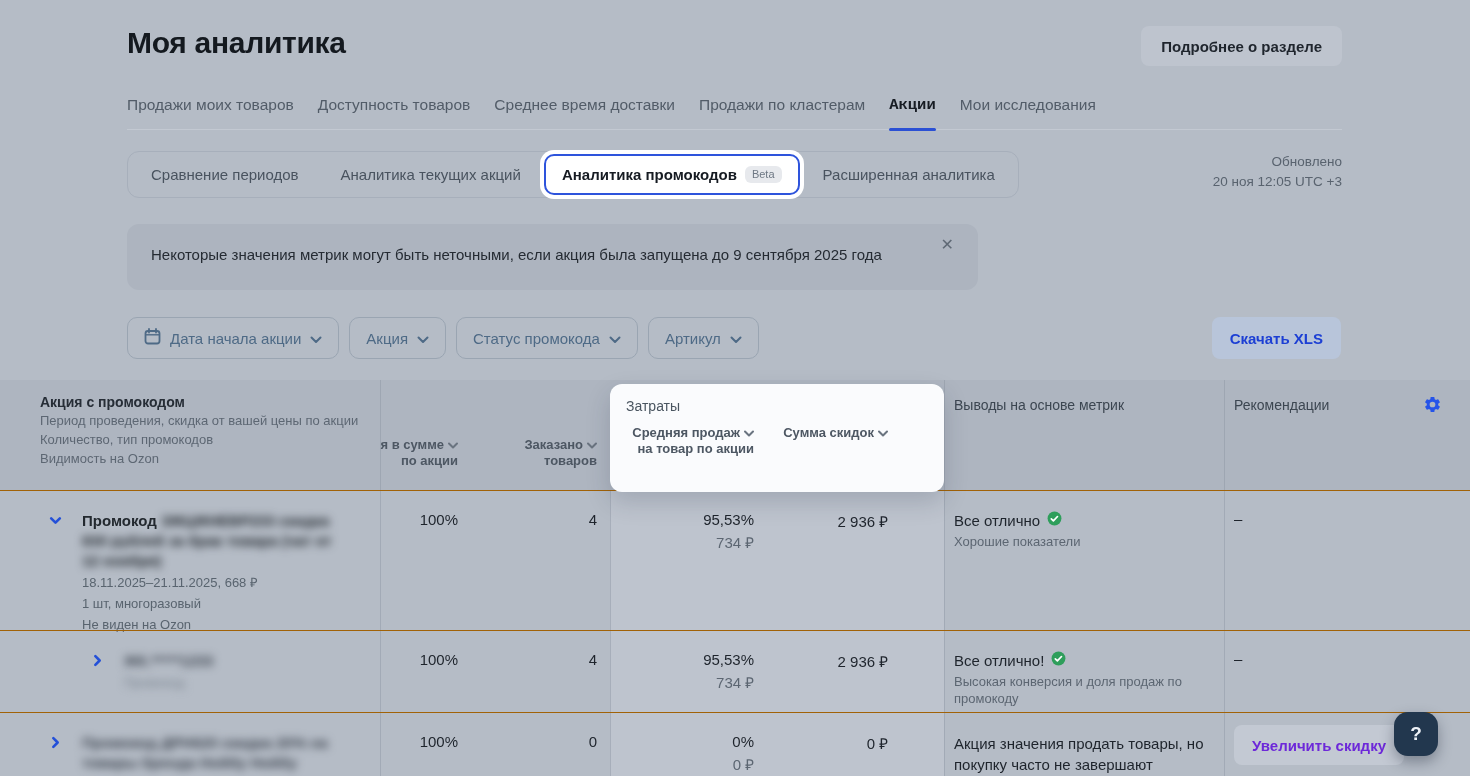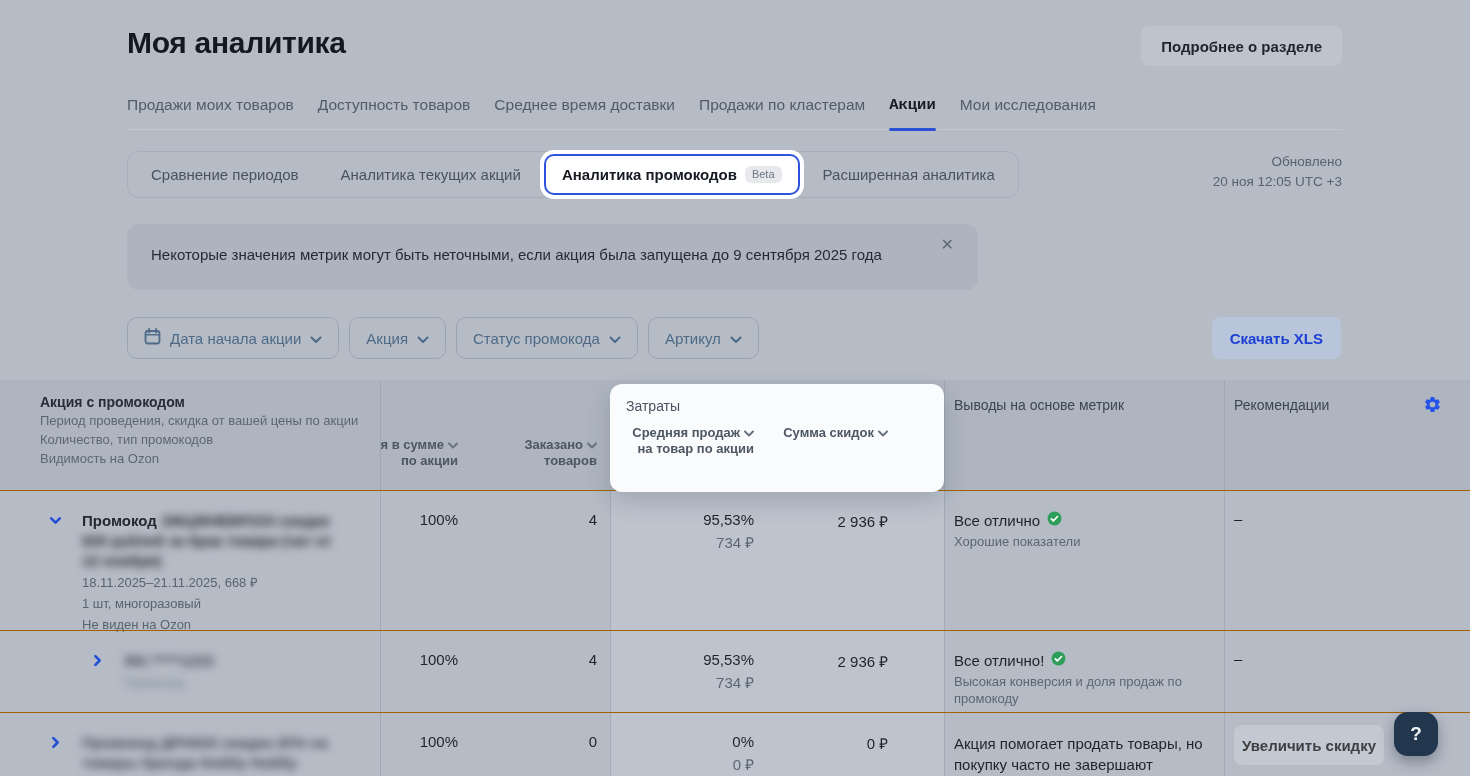--- a/index.html
+++ b/index.html
@@ -93,22 +93,22 @@
 
   .n{font-size:15px;color:#1e242c;text-align:right;padding-top:20px;}
   .n2{padding-right:12px;}.n3{padding-right:13px;}.n4{padding-right:16px;}.n5{padding-right:56px;}
   .nsub{font-size:15px;color:#5c6672;margin-top:4px;}
 
   .cver{padding:20px 12px 0 10px;}
   .v-line{display:flex;gap:7px;align-items:center;font-size:15px;color:#1e242c;}
   .v-note{font-size:13px;line-height:17px;color:#5c6672;margin-top:4px;width:258px;}
   .v-long{font-size:15px;line-height:21px;color:#1e242c;width:256px;}
   .crec{padding:19px 10px 0 10px;font-size:15px;color:#1e242c;}
-  .rec-btn{height:40px;padding:0 8px;border:none;border-radius:8px;background:#c3c9d3;
-           font-family:inherit;font-size:15px;font-weight:700;color:#404040;cursor:pointer;margin-top:-7px;}
+  .rec-btn{height:40px;padding:0 18px;border:none;border-radius:8px;background:#c3c9d3;
+           font-family:inherit;font-size:15px;font-weight:700;color:#6d28d9;cursor:pointer;margin-top:-7px;}
 
   .help{position:absolute;left:1394px;top:712px;width:44px;height:44px;border:none;border-radius:14px;
         background:#22374e;color:#eef2f7;font-size:19px;font-weight:700;font-family:inherit;
         cursor:pointer;box-shadow:0 6px 14px rgba(20,30,45,.35);z-index:5;}
 </style>
 </head>
 <body>
 
 <div class="app">
 
@@ -305,21 +305,21 @@
           </div>
         </div>
         <div class="n n2">100%</div>
         <div class="n n3">0</div>
         <div class="n n4">
           <div>0%</div>
           <div class="nsub">0 ₽</div>
         </div>
         <div class="n n5">0 ₽</div>
         <div class="cver">
-          <div class="v-long">Акция помогает продать товары, но покупку часто не завершают</div>
+          <div class="v-long">Акция значения продать товары, но покупку часто не завершают</div>
         </div>
         <div class="crec">
           <button class="rec-btn">Увеличить скидку</button>
         </div>
       </div>
     </div>
   </div>
 
   <button class="help">?</button>
 </div>

